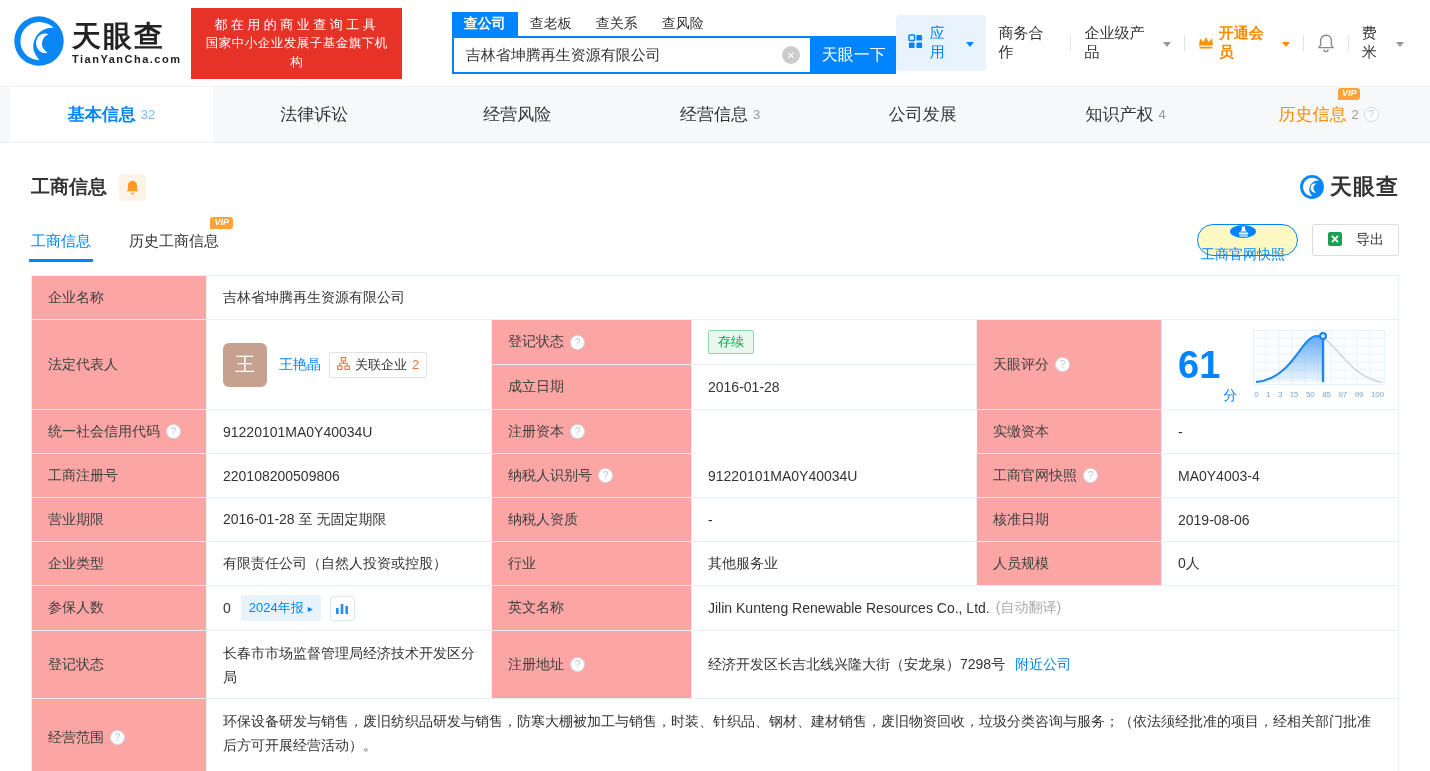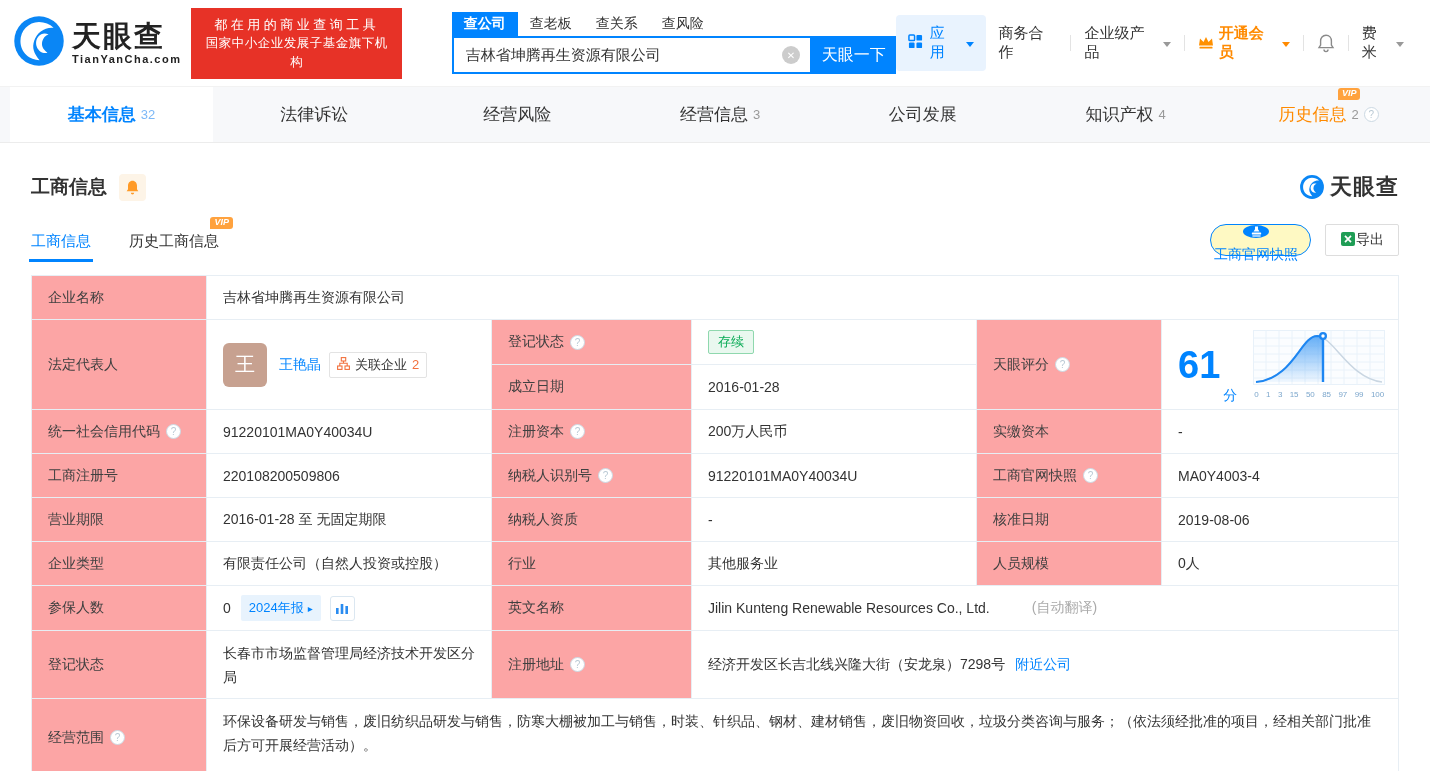--- a/index.html
+++ b/index.html
@@ -53,21 +53,21 @@
   .watermark { margin-left:auto; display:flex; align-items:center; gap:5px; }
   .watermark-text { font-size:22px; font-weight:bold; color:#333; letter-spacing:1px; }
   .subtab-row { display:flex; align-items:flex-end; margin-top:22px; }
   .subtab { font-size:15px; color:#333; margin-right:38px; padding-bottom:11px; position:relative; cursor:pointer; }
   .subtab.active { color:#0084ff; }
   .subtab.active::after { content:""; position:absolute; left:-2px; right:-2px; bottom:0; height:3px; background:#0084ff; }
   .subtab-actions { margin-left:auto; display:flex; gap:14px; align-items:center; padding-bottom:6px; }
   .snapshot-btn { height:32px; border:1px solid #0084ff; border-radius:16px; color:#0084ff; display:flex; align-items:center; padding:0 12px 0 3px; font-size:14px; background:#fef9c3; cursor:pointer; gap:8px; font-family:inherit;flex-direction:column; }
   .stamp-circle { width:26px; height:26px; border-radius:50%; background:#0084ff; display:flex; align-items:center; justify-content:center; }
   .snap-arrow { color:#0084ff; font-size:11px; }
-  .export-btn { height:32px; border:1px solid #ddd; border-radius:2px; display:flex; align-items:center; padding:0 14px; font-size:14px; color:#333; gap:0; background:#fff; cursor:pointer; font-family:inherit; }
+  .export-btn { height:32px; border:1px solid #ddd; border-radius:2px; display:flex; align-items:center; padding:0 14px; font-size:14px; color:#333; gap:13px; background:#fff; cursor:pointer; font-family:inherit; }
 
   
   .info-table { margin-top:13px; border:1px solid #e7eef4; display:grid;
     grid-template-columns:175px 285px 200px 285px 185px 1fr;
     grid-template-rows:44px 45px 45px 44px 44px 44px 44px 45px 68px 78px;
     font-size:14px; color:#333; }
   .cell { border-right:1px solid #e7eef4; border-bottom:1px solid #e7eef4; display:flex; align-items:center; padding:0 16px; background:#fff; min-width:0; }
   .cell.label { background:#fca5a5; gap:6px; color:#404040; }
   .cell.noline-r { border-right:none; }
   .status-badge { color:#0bab57; background:#e9f8ef; border:1px solid #8fd8ae; padding:2px 9px; font-size:13px; border-radius:2px; }
@@ -339,23 +339,20 @@
         <span>统一社会信用代码</span>
           <span class="help">?</span>
       </div>
       <div class="cell" style="grid-row:4;grid-column:2;">
           <span>91220101MA0Y40034U</span>
         </div>
       <div class="cell label" style="grid-row:4;grid-column:3;">
         <span>注册资本</span>
           <span class="help">?</span>
       </div>
-      <div class="cell" style="grid-row:4;grid-column:4;">
-          <span>200万人民币</span>
-        </div>
       <div class="cell label" style="grid-row:4;grid-column:5;">
           <span>实缴资本</span>
         </div>
       <div class="cell noline-r" style="grid-row:4;grid-column:6;">
           <span>-</span>
         </div>
 
       <div class="cell label" style="grid-row:5;grid-column:1;">
           <span>工商注册号</span>
         </div>
@@ -428,21 +425,21 @@
           <svg width="14" height="14" viewBox="0 0 14 14">
               <rect x="1" y="7" width="2.6" height="6" fill="#2a8cf0"></rect>
               <rect x="5.7" y="3" width="2.6" height="10" fill="#2a8cf0"></rect>
               <rect x="10.4" y="5" width="2.6" height="8" fill="#2a8cf0"></rect>
             </svg>
         </span>
       </div>
       <div class="cell label" style="grid-row:8;grid-column:3;">
           <span>英文名称</span>
         </div>
-      <div class="cell noline-r" style="grid-row:8;grid-column:4/-1;gap:36px;">
+      <div class="cell noline-r" style="grid-row:8;grid-column:4/-1;">
         <span>Jilin Kunteng Renewable Resources Co., Ltd.</span>
         <span class="note">(自动翻译)</span>
       </div>
 
       <div class="cell label" style="grid-row:9;grid-column:1;">
           <span>登记状态</span>
         </div>
       <div class="cell wrap-text" style="grid-row:9;grid-column:2;">
           <span class="inner">长春市市场监督管理局经济技术开发区分局</span>
         </div>

